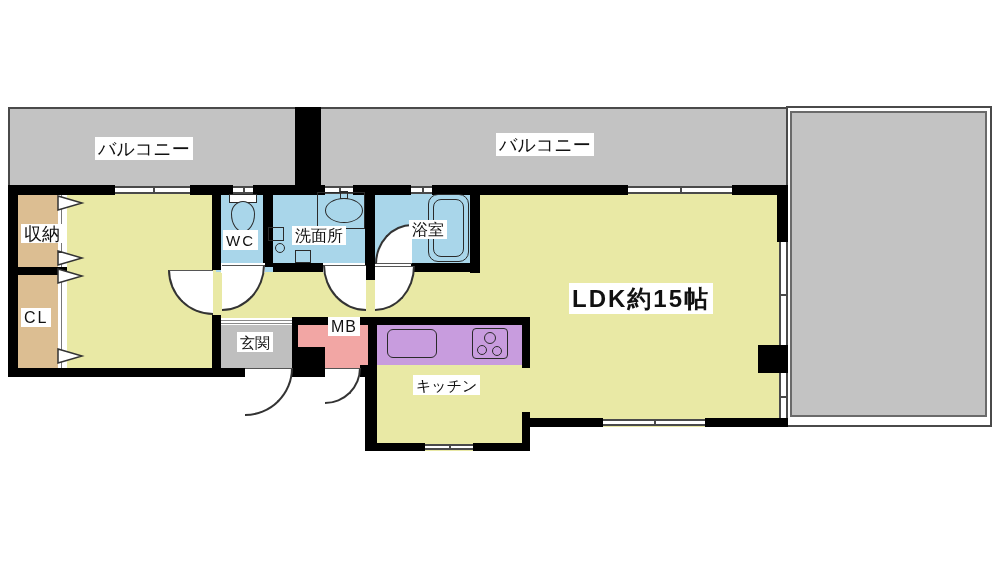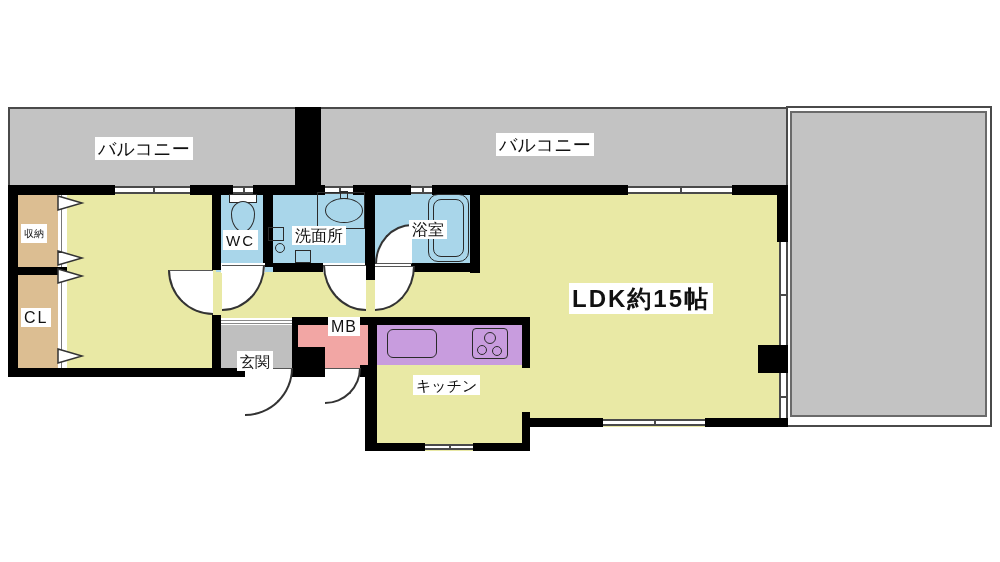--- a/index.html
+++ b/index.html
@@ -139,39 +139,39 @@
     <polygon points="2,81 26,88 2,95" fill="#fff" stroke="#333" stroke-width="1.5"></polygon>
     <polygon points="2,161 26,168 2,175" fill="#fff" stroke="#333" stroke-width="1.5"></polygon>
   </svg>
 
   <div class="lbl lbl-md" style="left:95px;top:137px;height:21px;font-size:18px;">
     <span>バルコニー</span>
     </div>
   <div class="lbl lbl-md" style="left:496px;top:133px;height:21px;font-size:18px;">
     <span>バルコニー</span>
     </div>
-  <div class="lbl lbl-sm" style="left:21px;top:224px;height:17px;font-size:10px;">
+  <div class="lbl lbl-sm" style="left:21px;top:224px;height:17px;font-size:18px;">
     <span>収納</span>
     </div>
   <div class="lbl lbl-sm" style="left:21px;top:308px;height:17px;letter-spacing:2px;">
     <span>CL</span>
     </div>
   <div class="lbl lbl-md" style="left:223px;top:230px;height:18px;letter-spacing:2px;">
     <span>WC</span>
     </div>
   <div class="lbl lbl-sm" style="left:292px;top:226px;height:17px;">
     <span>洗面所</span>
     </div>
   <div class="lbl lbl-sm" style="left:409px;top:220px;height:17px;">
     <span>浴室</span>
     </div>
   <div class="lbl lbl-lg" style="left:569px;top:283px;height:29px;letter-spacing:2px;">
     <span>LDK約15帖</span>
     </div>
-  <div class="lbl lbl-sm" style="left:237px;top:332px;height:18px;font-size:15px;margin-top:19px;">
+  <div class="lbl lbl-sm" style="left:237px;top:332px;height:18px;font-size:15px;">
     <span>玄関</span>
     </div>
   <div class="lbl lbl-sm" style="left:328px;top:317px;height:17px;letter-spacing:1px;">
     <span>MB</span>
     </div>
   <div class="lbl lbl-sm" style="left:413px;top:375px;height:18px;font-size:15px;">
     <span>キッチン</span>
     </div>
 
 </div>

